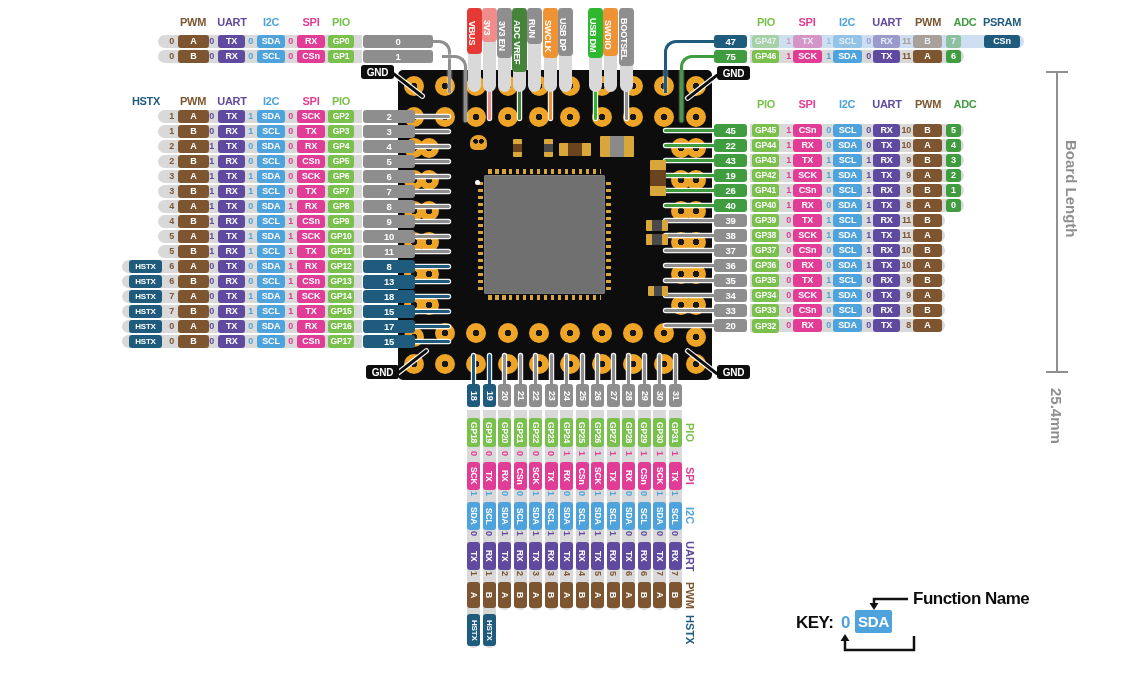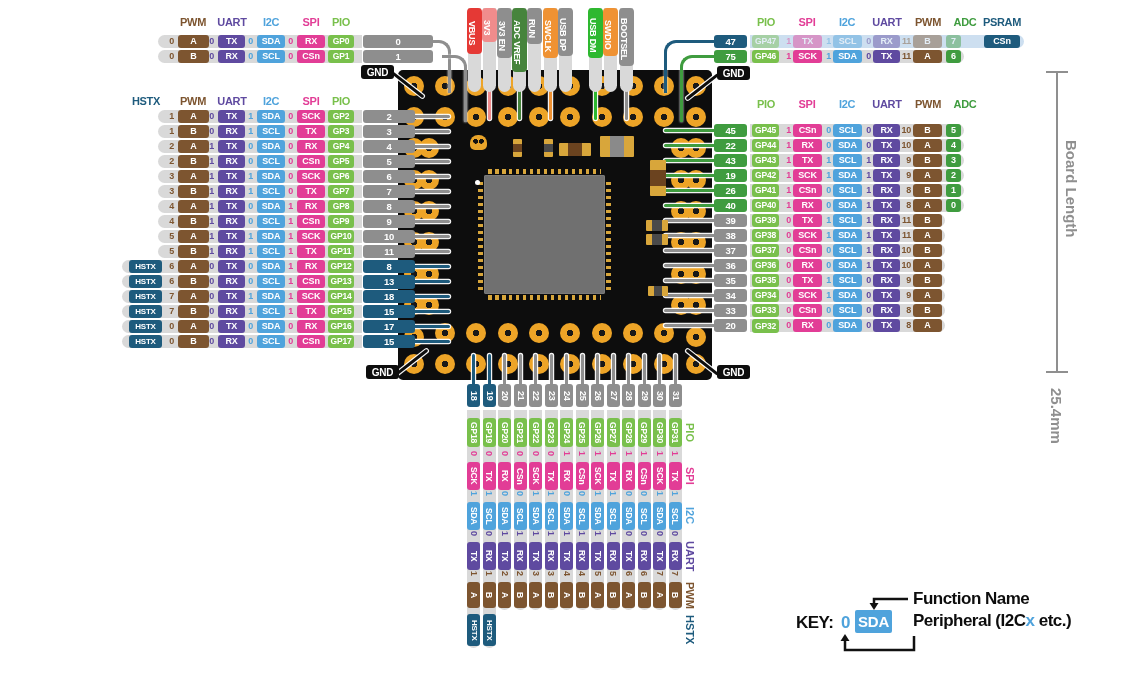--- a/index.html
+++ b/index.html
@@ -1218,22 +1218,19 @@
   <div class="abs" style="left:1056px;top:72px;width:2px;height:300px;background:#8f8f8f;z-index:6;"></div>
   <div class="abs" style="left:1046px;top:71px;width:22px;height:2px;background:#8f8f8f;z-index:6;"></div>
   <div class="abs" style="left:1046px;top:371px;width:22px;height:2px;background:#8f8f8f;z-index:6;"></div>
   <div class="dim-label vspan" style="left:1063px;top:140px;">Board Length</div>
   <div class="dim-label vspan" style="left:1048px;top:388px;">25.4mm</div>
 
   <div class="key-text" style="left:796px;top:613px;">KEY:</div>
   <div class="key-text" style="left:841px;top:613px;color:#4fa3dc;">0</div>
   <div class="box" style="left:855px;top:610px;width:37px;height:23px;background:#4fa3dc;font-size:15px;border-radius:2px;">SDA</div>
   <div class="key-text" style="left:913px;top:589px;">Function Name</div>
-  <div class="key-text" style="left:913px;top:611px;">
-    <span>Peripheral (I2C</span><span style="color:#4fa3dc;">x</span><span> etc.)</span>
-  </div>
   <svg class="abs" style="left:820px;top:585px;z-index:6;" width="130" height="75" viewBox="820 585 130 75">
     <path d="M908,599 L874,599 L874,604" fill="none" stroke="#111" stroke-width="2.5"></path>
     <polygon points="869.5,603 878.5,603 874,610" fill="#111"></polygon>
     <path d="M845,641 L845,650 L914,650 L914,636" fill="none" stroke="#111" stroke-width="2.5"></path>
     <polygon points="840.5,641 849.5,641 845,634" fill="#111"></polygon>
   </svg>
 </div>
 
 </body></html>

